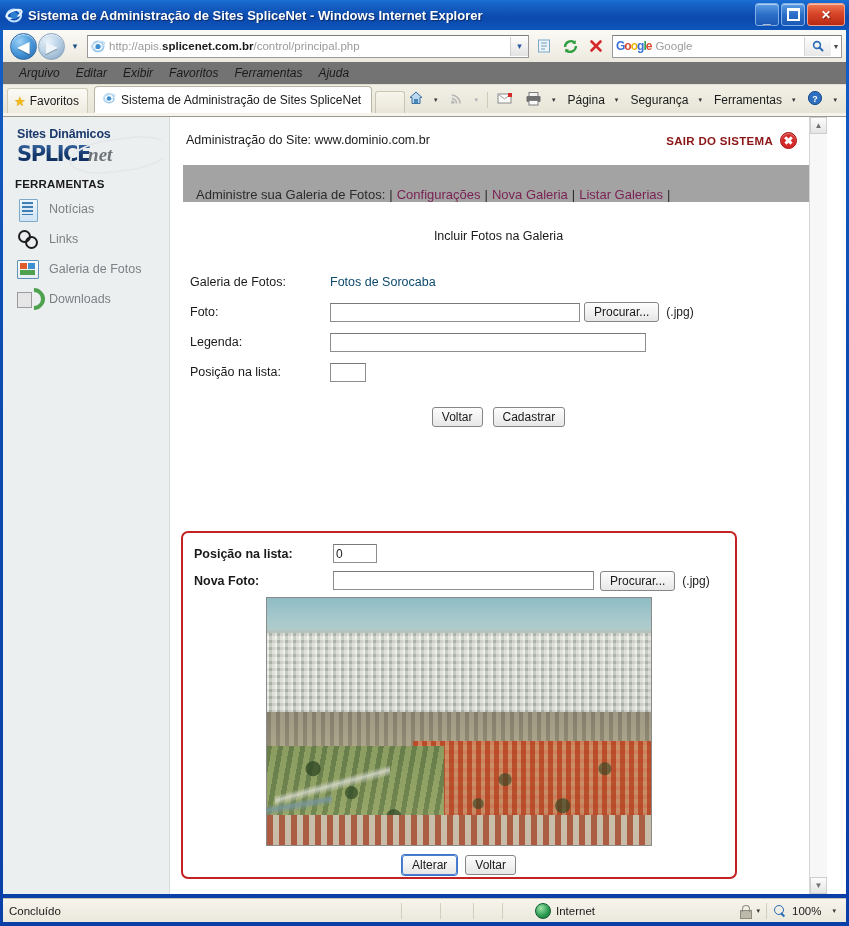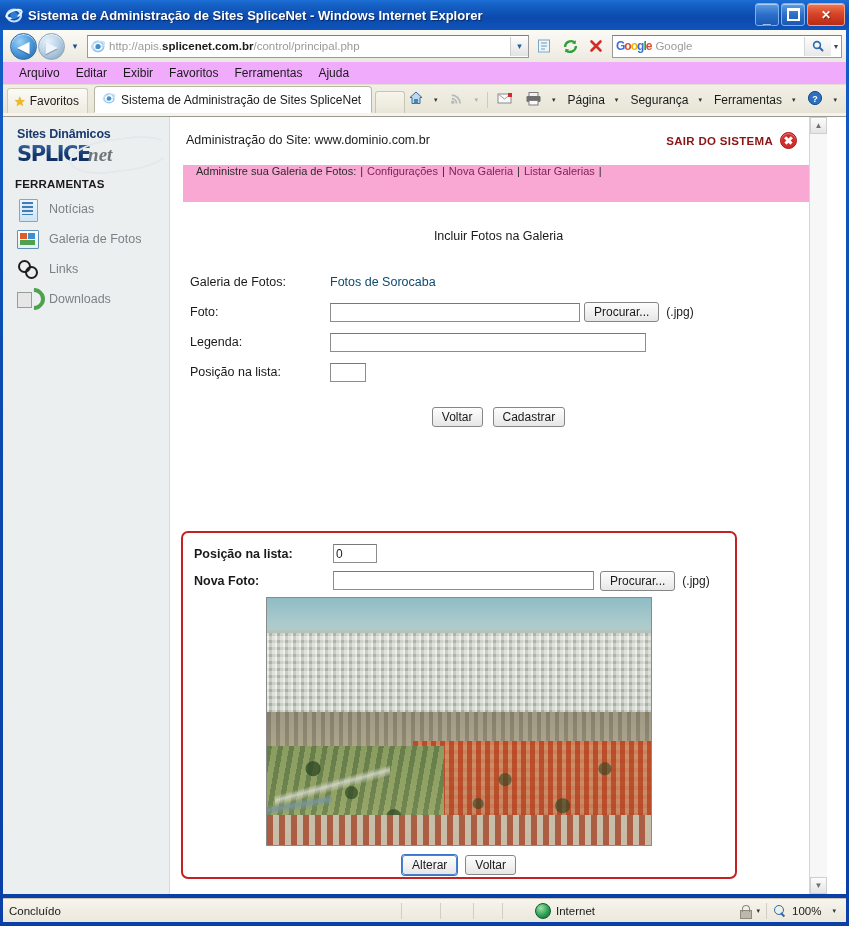--- a/index.html
+++ b/index.html
@@ -124,22 +124,22 @@
   .search-btn {
     width: 26px; height: 19px; border-left: 1px solid #d5d5d5;
     background: linear-gradient(180deg,#fdfdfd,#e8e8e8);
     display:flex; align-items:center; justify-content:center; color:#2b6bb5; font-size: 12px;
   }
   .search-caret { width: 10px; display:flex; align-items:center; justify-content:center; color:#444; font-size:8px;}
 
   
   .menubar {
     height: 22px; display: flex; align-items: center; padding-left: 8px;
-    background: #f0abfc; border-bottom: 1px solid #e2ded0;
-    font-size: 12px; color: #1a1a1a;
+    background: #737373; border-bottom: 1px solid #e2ded0;
+    font-size: 12px; color: #1a1a1a; font-style: italic;
   }
   .menubar span { padding: 0 8px; line-height: 22px; }
 
   
   .tabsrow {
     height: 28px; display: flex; align-items: flex-end;
     background: linear-gradient(180deg,#f2f0e6 0%, #e7e4d7 100%);
     position: relative;
   }
   .fav-btn {
@@ -270,22 +270,22 @@
     border: 1px solid #a81414; position: relative;
     box-shadow: inset 0 1px 1px rgba(255,255,255,.45);
   }
   .sair-ic:before, .sair-ic:after {
     content:""; position:absolute; left:3px; top:6px; width:9px; height:2.5px; background:#fff;
   }
   .sair-ic:before{transform:rotate(45deg);} .sair-ic:after{transform:rotate(-45deg);}
 
   .navstrip {
     position: absolute; left: 13px; top: 48px; width: 630px; height: 37px;
-    background: #f9a8d4; display: flex; align-items: flex-start; padding-left: 13px;
-    font-size: 11px; color: #2b2b2b;
+    background: #a3a3a3; display: flex; align-items: flex-end; padding-left: 13px;
+    font-size: 13px; color: #2b2b2b;
   }
   .navstrip a { color: #7a1f52; text-decoration: none; }
   .navstrip .pipe { color: #2b2b2b; padding: 0 4px; }
 
   .form-title {
     position: absolute; left: 0; right: 0; top: 112px; text-align: center;
     font-size: 12.5px; color: #1a1a1a;
   }
 
   .frm { position: absolute; left: 0; top: 150px; width: 100%; }
@@ -608,34 +608,34 @@
         <div class="tools-title">FERRAMENTAS</div>
 
         <div class="side-item">
           <div class="side-ic">
               <div class="ic-news"></div>
             </div>
           <div class="side-label">Notícias</div>
         </div>
         <div class="side-item">
           <div class="side-ic">
-              <div class="ic-gal">
-                <em></em>
-              </div>
-            </div>
-          <div class="side-label">Galeria de Fotos</div>
-        </div>
-        <div class="side-item">
-          <div class="side-ic">
               <div class="ic-links">
                 <i></i>
                 <u></u>
               </div>
             </div>
           <div class="side-label">Links</div>
+        </div>
+        <div class="side-item">
+          <div class="side-ic">
+              <div class="ic-gal">
+                <em></em>
+              </div>
+            </div>
+          <div class="side-label">Galeria de Fotos</div>
         </div>
         <div class="side-item">
           <div class="side-ic">
               <div class="ic-dl">
                 <span class="box"></span>
                 <span class="arc"></span>
               </div>
             </div>
           <div class="side-label">Downloads</div>
         </div>

